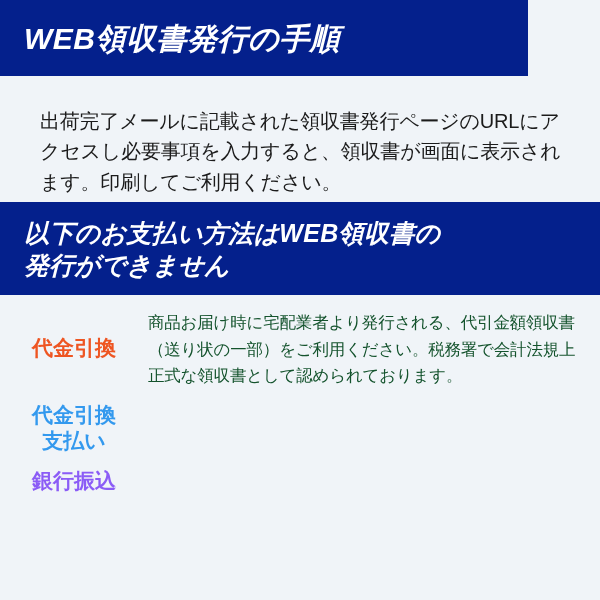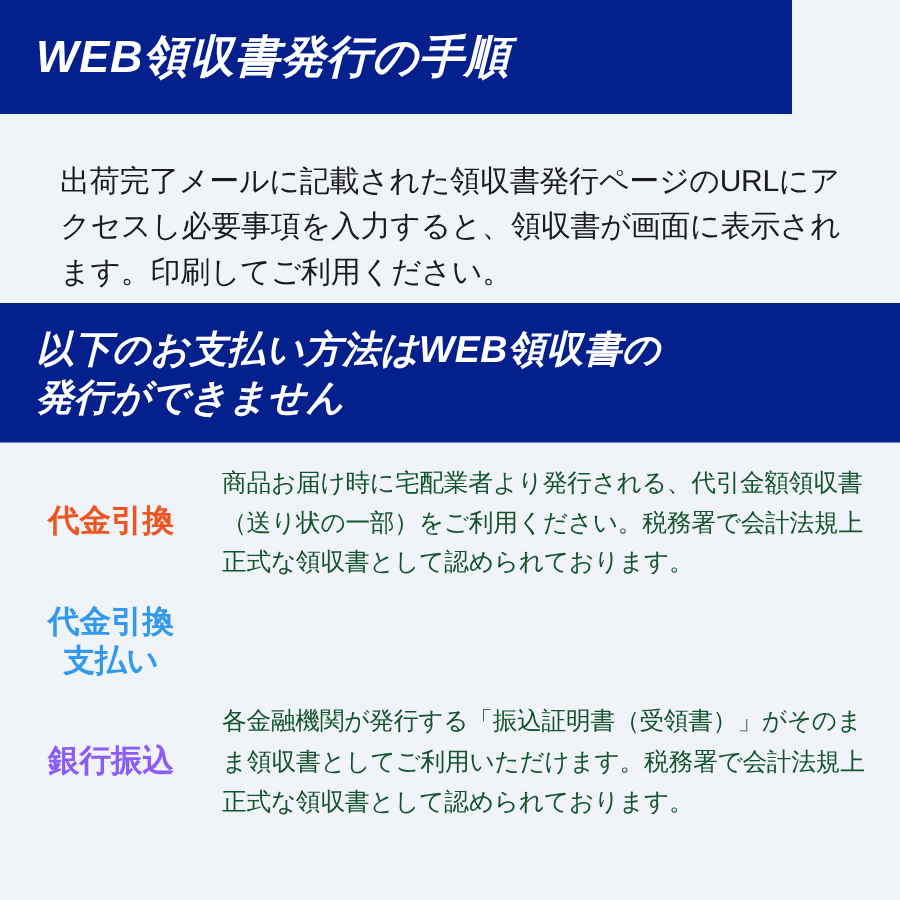--- a/index.html
+++ b/index.html
@@ -154,20 +154,17 @@
       <div class="method-label-cell">
         <div class="method-label cvs">代金引換
 支払い</div>
       </div>
     </div>
 
     <div class="method-row">
       <div class="method-label-cell">
         <div class="method-label bank">銀行振込</div>
       </div>
-      <div class="method-text">
-        <p>各金融機関が発行する「振込証明書（受領書）」がそのまま領収書としてご利用いただけます。税務署で会計法規上正式な領収書として認められております。</p>
-      </div>
     </div>
 
   </div>
 
 </div>
 
 </body></html>

